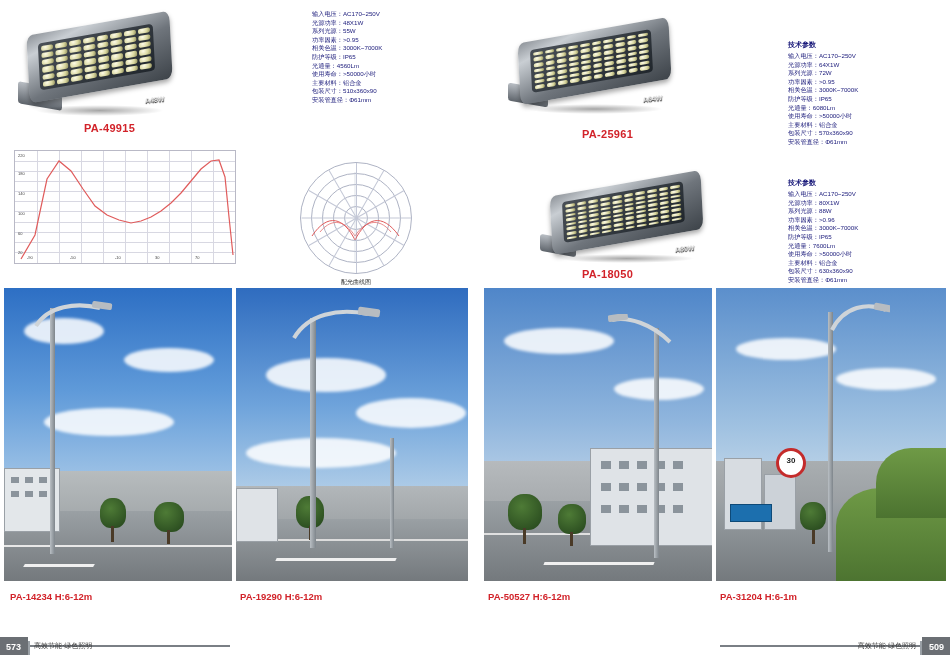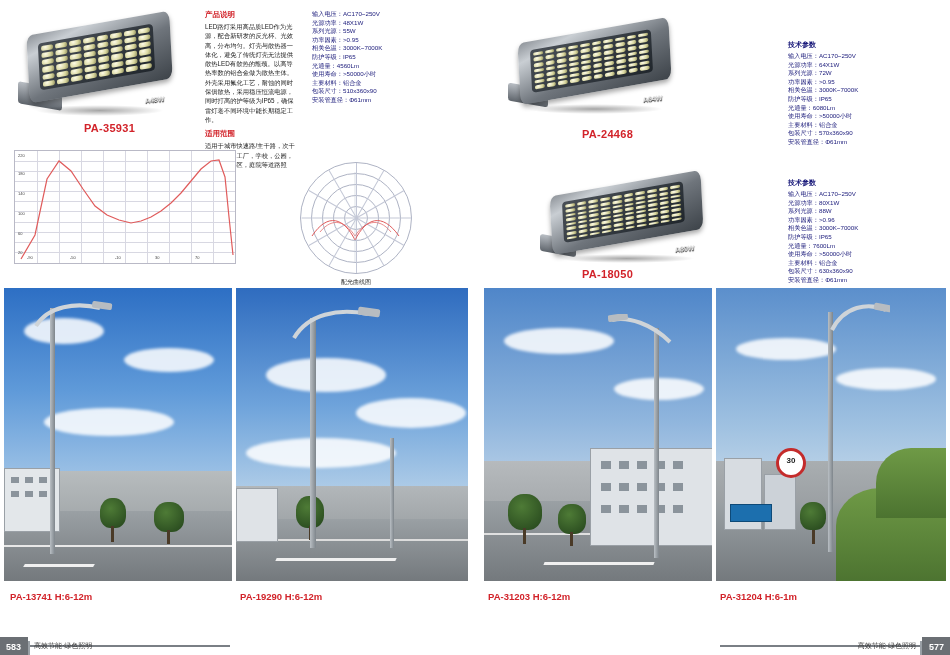--- a/index.html
+++ b/index.html
@@ -151,28 +151,22 @@
             <div class="led"></div>
             <div class="led"></div>
             <div class="led"></div>
             <div class="led"></div>
         </div>
       </div>
       <div class="label">A48W</div>
       <div class="shadow"></div>
     </div>
   </div>
-  <div class="abs code" style="left:84px;top:122px;">PA-35931</div>
-
-  <div class="abs" style="left:205px;top:10px;width:92px;">
-    <div class="desc-title">产品说明</div>
-    <div class="desc-body">LED路灯采用高品质LED作为光源，配合新研发的反光杯、光效高，分布均匀。灯壳与散热器一体化，避免了传统灯壳无法提供散热LED有散热的瓶颈。以高导热率数的铝合金做为散热主体。外壳采用氟化工艺，耐蚀的同时保俱散热，采用稳压恒流电源，同时打高的护等级为IP65，确保雷灯老不同环境中能长期稳定工作。</div>
-    <div class="desc-title" style="margin-top:5px;">适用范围</div>
-    <div class="desc-body">适用于城市快速路/主干路，次干路，支路，工厂，学校，公园，各种住宅小区，庭院等道路照明。</div>
-  </div>
+  <div class="abs code" style="left:84px;top:122px;">PA-49915</div>
+
 
   <div class="abs" style="left:312px;top:10px;width:110px;">
     <div class="spec"><span>输入电压：</span><span>AC170~250V</span></div>
     <div class="spec"><span>光源功率：</span><span>48X1W</span></div>
     <div class="spec"><span>系列光源：</span><span>55W</span></div>
     <div class="spec"><span>功率因素：</span><span>&gt;0.95</span></div>
     <div class="spec"><span>相关色温：</span><span>3000K~7000K</span></div>
     <div class="spec"><span>防护等级：</span><span>IP65</span></div>
     <div class="spec"><span>光通量：</span><span>4560Lm</span></div>
     <div class="spec"><span>使用寿命：</span><span>&gt;50000小时</span></div>
@@ -255,21 +249,21 @@
             <div class="led"></div>
             <div class="led"></div>
             <div class="led"></div>
             <div class="led"></div>
         </div>
       </div>
       <div class="label">A64W</div>
       <div class="shadow"></div>
     </div>
   </div>
-  <div class="abs code" style="left:582px;top:128px;">PA-24468</div>
+  <div class="abs code" style="left:582px;top:128px;">PA-25961</div>
 
   <div class="abs" style="left:788px;top:40px;width:120px;">
     <div class="spec-title">技术参数</div>
     <div class="spec"><span>输入电压：</span><span>AC170~250V</span></div>
     <div class="spec"><span>光源功率：</span><span>64X1W</span></div>
     <div class="spec"><span>系列光源：</span><span>72W</span></div>
     <div class="spec"><span>功率因素：</span><span>&gt;0.95</span></div>
     <div class="spec"><span>相关色温：</span><span>3000K~7000K</span></div>
     <div class="spec"><span>防护等级：</span><span>IP65</span></div>
     <div class="spec"><span>光通量：</span><span>6080Lm</span></div>
@@ -472,21 +466,21 @@
     <div class="trunk" style="left:107px;top:238px;width:3px;height:16px;"></div>
     <div class="tree" style="left:150px;top:214px;width:30px;height:30px;"></div>
     <div class="trunk" style="left:163px;top:242px;width:3px;height:14px;"></div>
     <div class="pole" style="left:46px;top:20px;width:5px;height:246px;"></div>
     <svg style="position:absolute;left:30px;top:12px;" width="80" height="40" viewBox="0 0 80 40">
       <path d="M2,26 C14,6 42,2 66,8" stroke="#cfd4d8" stroke-width="4" fill="none"></path>
       <rect x="58" y="2" width="20" height="7" rx="2" fill="#b7bcc1" transform="rotate(8 68 6)"></rect>
     </svg>
 
   </div>
-  <div class="abs photo-caption" style="left:10px;top:591px;">PA-13741 H:6-12m</div>
+  <div class="abs photo-caption" style="left:10px;top:591px;">PA-14234 H:6-12m</div>
 
   <div class="photo" style="left:236px;top:288px;width:232px;height:293px;">
     <div class="sky" style="background:linear-gradient(180deg,#2f6cbf 0%,#6ea3db 40%,#bcd5ea 75%,#e2ecf4 100%);"></div>
     <div class="cloud" style="left:30px;top:70px;width:120px;height:34px;"></div>
     <div class="cloud" style="left:120px;top:110px;width:110px;height:30px;"></div>
     <div class="cloud" style="left:10px;top:150px;width:150px;height:30px;"></div>
     <div class="ground" style="height:95px;background:linear-gradient(180deg,#b2b7ba,#85898c);"></div>
     <div class="road" style="height:62px;"></div>
     <div class="roadline" style="left:40px;bottom:20px;width:120px;height:3px;transform:skewX(-25deg);"></div>
     <div class="roadline" style="left:0;bottom:40px;width:100%;height:2px;background:#dcdcdc;"></div>
@@ -532,21 +526,21 @@
     <div class="trunk" style="left:39px;top:240px;width:3px;height:16px;"></div>
     <div class="tree" style="left:74px;top:216px;width:28px;height:30px;"></div>
     <div class="trunk" style="left:86px;top:244px;width:3px;height:14px;"></div>
     <div class="pole" style="left:170px;top:40px;width:5px;height:230px;"></div>
     <svg style="position:absolute;left:124px;top:26px;" width="70" height="40" viewBox="0 0 70 40">
       <path d="M4,6 C20,2 44,10 62,28" stroke="#cfd4d8" stroke-width="4" fill="none"></path>
       <rect x="0" y="0" width="20" height="7" rx="2" fill="#b7bcc1" transform="rotate(-8 10 4)"></rect>
     </svg>
 
   </div>
-  <div class="abs photo-caption" style="left:488px;top:591px;">PA-31203 H:6-12m</div>
+  <div class="abs photo-caption" style="left:488px;top:591px;">PA-50527 H:6-12m</div>
 
   <div class="photo" style="left:716px;top:288px;width:230px;height:293px;">
     <div class="sky" style="background:linear-gradient(180deg,#5b8fcc 0%,#9cbfe0 45%,#d5e3ee 80%,#ecf2f7 100%);"></div>
     <div class="cloud" style="left:20px;top:50px;width:100px;height:22px;"></div>
     <div class="cloud" style="left:120px;top:80px;width:100px;height:22px;"></div>
     <div class="ground" style="height:120px;background:linear-gradient(180deg,#a9aeb1,#82868a);"></div>
     <div class="road" style="height:78px;"></div>
     <div class="grass" style="left:120px;top:200px;width:110px;height:95px;border-radius:40% 0 0 0;"></div>
     <div class="grass" style="left:160px;top:160px;width:70px;height:70px;border-radius:50% 0 0 0;"></div>
     <div class="bldg" style="left:8px;top:170px;width:36px;height:70px;background:#d7dce1;"></div>
@@ -562,20 +556,20 @@
     <div class="abs" style="left:14px;top:216px;width:40px;height:16px;background:#1c6fae;border:1px solid #0e4a78;"></div>
   </div>
   <div class="abs photo-caption" style="left:720px;top:591px;">PA-31204 H:6-1m</div>
 
   <div class="stripes" style="left:0;width:30px;"></div>
   <div class="stripes" style="right:0;width:30px;"></div>
   <div class="footline" style="left:30px;width:200px;"></div>
   <div class="footline" style="right:30px;width:200px;"></div>
 
   <div class="abs" style="left:0;bottom:0;width:28px;height:18px;background:#6b6f74;"></div>
-  <div class="abs pgnum" style="left:6px;bottom:3px;">583</div>
+  <div class="abs pgnum" style="left:6px;bottom:3px;">573</div>
   <div class="abs foottxt" style="left:34px;bottom:4px;">高效节能·绿色照明</div>
 
   <div class="abs" style="right:0;bottom:0;width:28px;height:18px;background:#6b6f74;"></div>
-  <div class="abs pgnum" style="right:6px;bottom:3px;">577</div>
+  <div class="abs pgnum" style="right:6px;bottom:3px;">509</div>
   <div class="abs foottxt" style="right:34px;bottom:4px;">高效节能·绿色照明</div>
 
 </div>
 
 </body></html>

